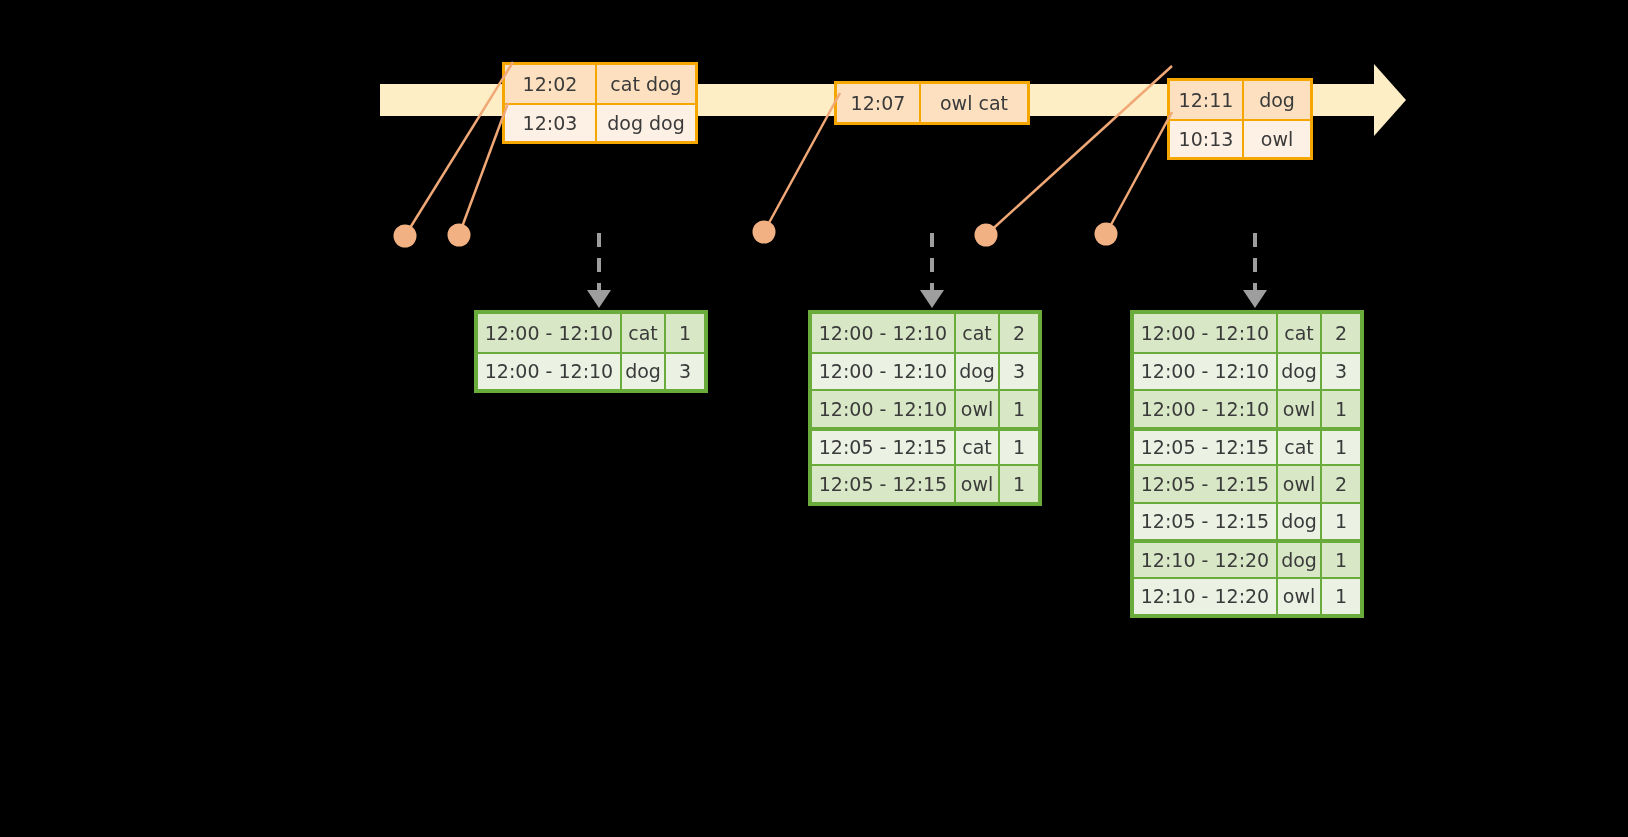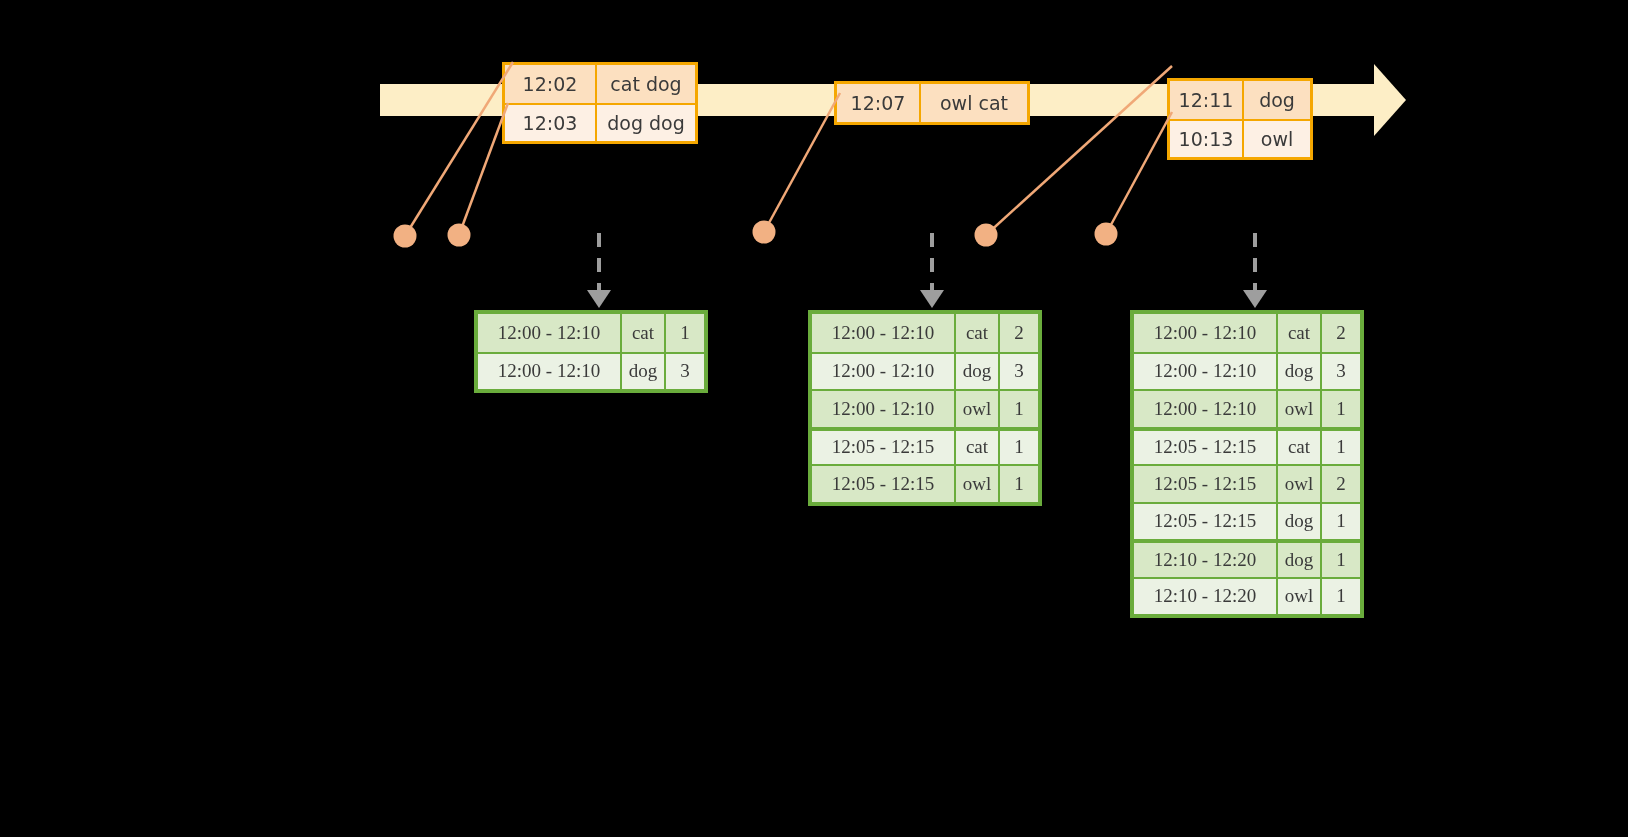--- a/index.html
+++ b/index.html
@@ -37,21 +37,21 @@
   #ebox-3 .ecell.time{width:74px;}
 
   
   .conn{position:absolute;left:0;top:0;width:1628px;height:837px;pointer-events:none;}
 
   
   .gtable{position:absolute;border:4px solid #6aac3c;box-sizing:border-box;}
   .grow{display:flex;height:37.5px;box-sizing:border-box;}
   .gcell{display:flex;align-items:center;justify-content:center;
          font-size:19px;color:#3a3a3a;box-sizing:border-box;
-         border-right:2px solid #6aac3c;font-family:Liberation Serif, serif;}
+         border-right:2px solid #6aac3c;}
   .gcell:last-child{border-right:none;}
   .grow + .grow{border-top:2px solid #6aac3c;}
   .grow.sep{border-top:4px solid #6aac3c;}
   .grow.shade .gcell{background:#d8e8c6;}
   .grow.light .gcell{background:#ebf2e4;}
   .gcell.win{width:144px;}
   .gcell.key{width:44px;}
   .gcell.cnt{width:38px;}
 
   #gt-1{left:474px;top:310px;}

